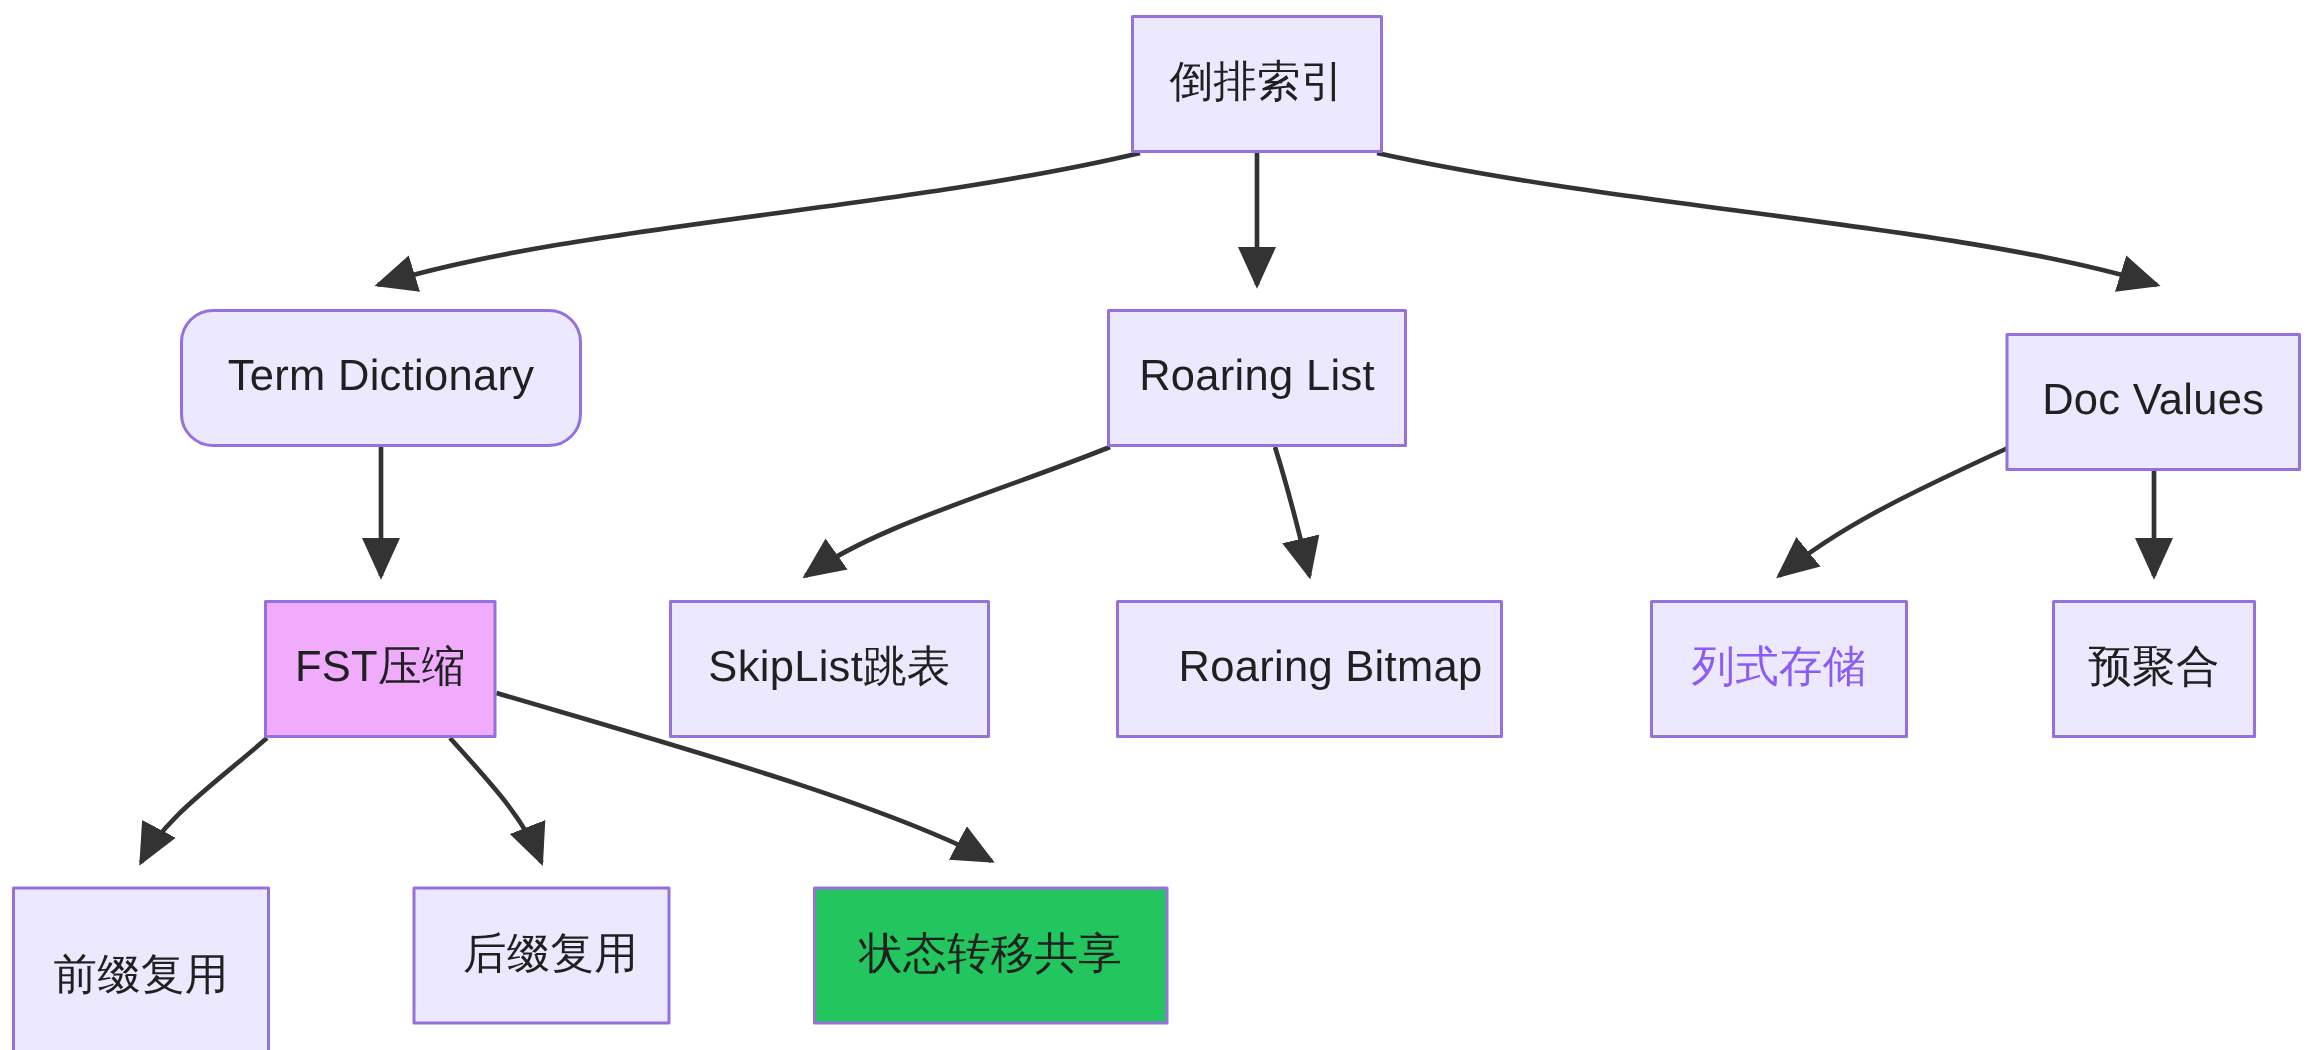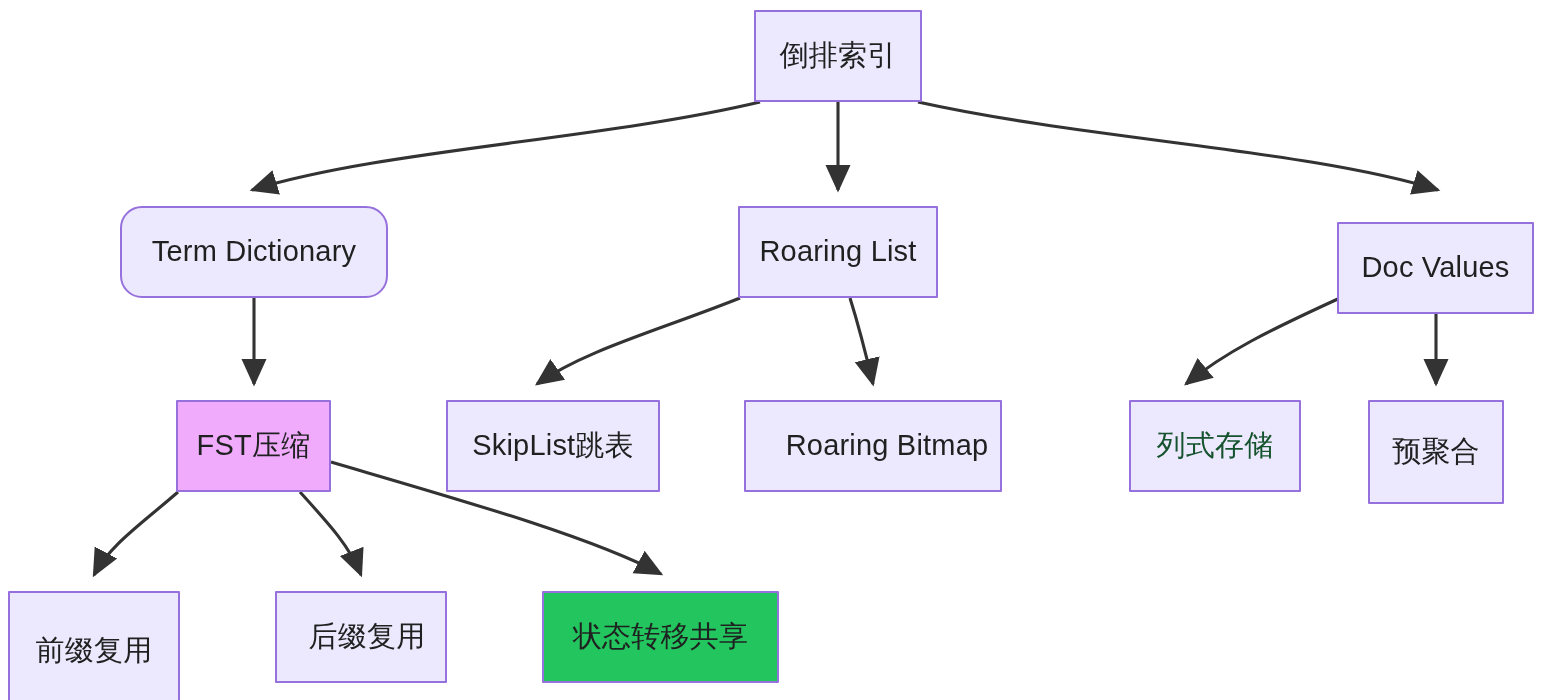--- a/index.html
+++ b/index.html
@@ -87,24 +87,24 @@
       </div>
       <div class="node" style="left: 176px; top: 400px; width: 155px; height: 92px; background: #f0abfc; border-color: rgb(150, 112, 221); color: rgb(31, 32, 32);">
         <span class="node-label">FST压缩</span>
       </div>
       <div class="node" style="left: 430px; top: 400px; width: 214px; height: 92px; background: rgb(236, 232, 253); border-color: rgb(150, 112, 221); color: rgb(31, 32, 32); margin-left: 16px;">
         <span class="node-label">SkipList跳表</span>
       </div>
       <div class="node" style="left: 744px; top: 400px; width: 258px; height: 92px; background: rgb(236, 232, 253); border-color: rgb(150, 112, 221); color: rgb(31, 32, 32); padding-left: 28px;">
         <span class="node-label">Roaring Bitmap</span>
       </div>
-      <div class="node" style="left: 1100px; top: 400px; width: 172px; height: 92px; background: rgb(236, 232, 253); border-color: rgb(150, 112, 221); color: #14532d; margin-left: 29px;">
+      <div class="node" style="left: 1100px; top: 400px; width: 172px; height: 92px; background: rgb(236, 232, 253); border-color: rgb(150, 112, 221); color: #8b5cf6;">
         <span class="node-label">列式存储</span>
       </div>
-      <div class="node" style="left: 1368px; top: 400px; width: 136px; height: 104px; background: rgb(236, 232, 253); border-color: rgb(150, 112, 221); color: rgb(31, 32, 32);">
+      <div class="node" style="left: 1368px; top: 400px; width: 136px; height: 92px; background: rgb(236, 232, 253); border-color: rgb(150, 112, 221); color: rgb(31, 32, 32);">
         <span class="node-label">预聚合</span>
       </div>
       <div class="node" style="left: 8px; top: 591px; width: 172px; height: 119px; background: rgb(236, 232, 253); border-color: rgb(150, 112, 221); color: rgb(31, 32, 32);">
         <span class="node-label">前缀复用</span>
       </div>
       <div class="node" style="left: 275px; top: 591px; width: 172px; height: 92px; background: rgb(236, 232, 253); border-color: rgb(150, 112, 221); color: rgb(31, 32, 32); padding-left: 12px;">
         <span class="node-label">后缀复用</span>
       </div>
       <div class="node" style="left: 542px; top: 591px; width: 237px; height: 92px; background: #22c55e; border-color: rgb(150, 112, 221); color: rgb(31, 32, 32);">
         <span class="node-label">状态转移共享</span>

